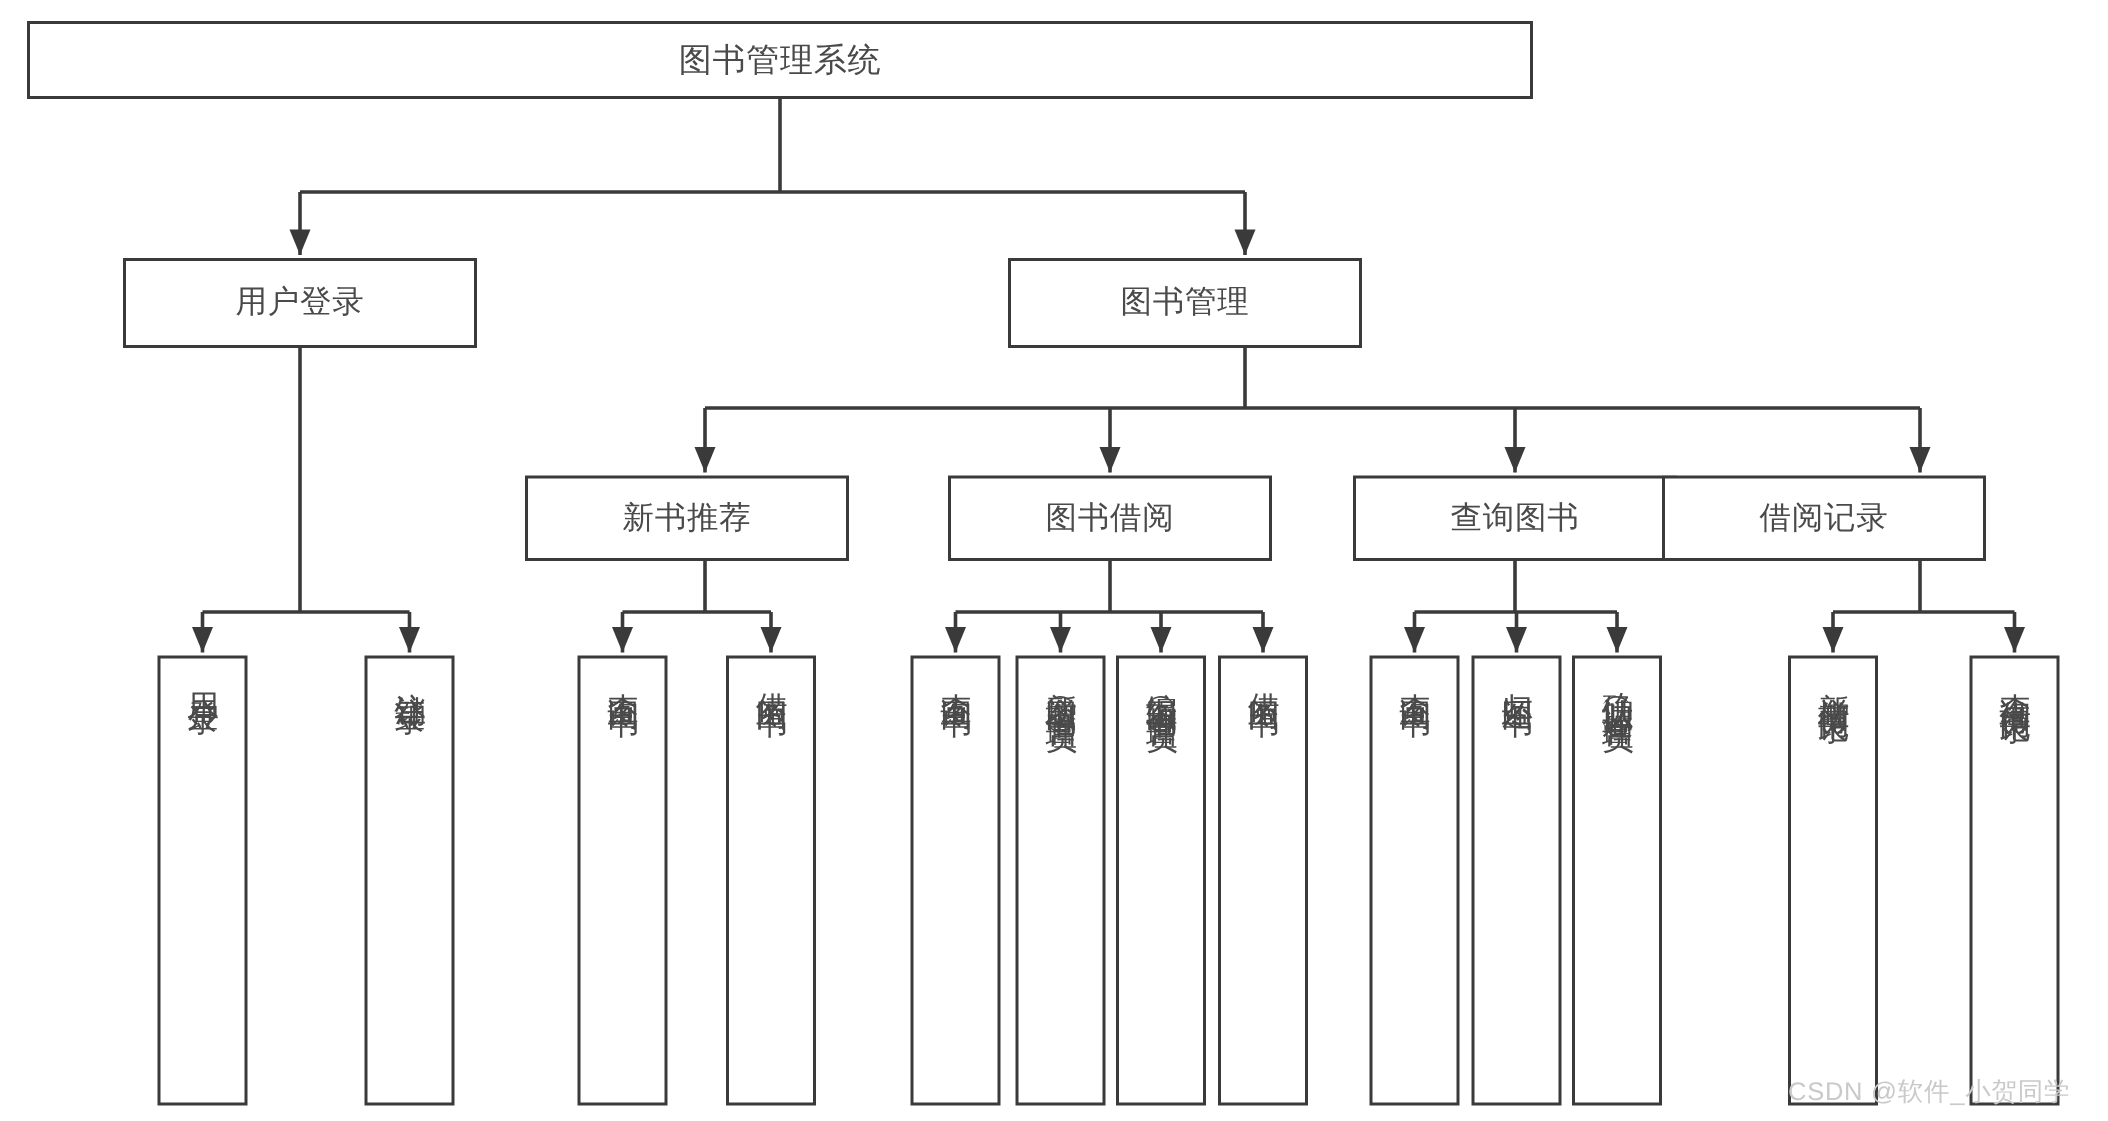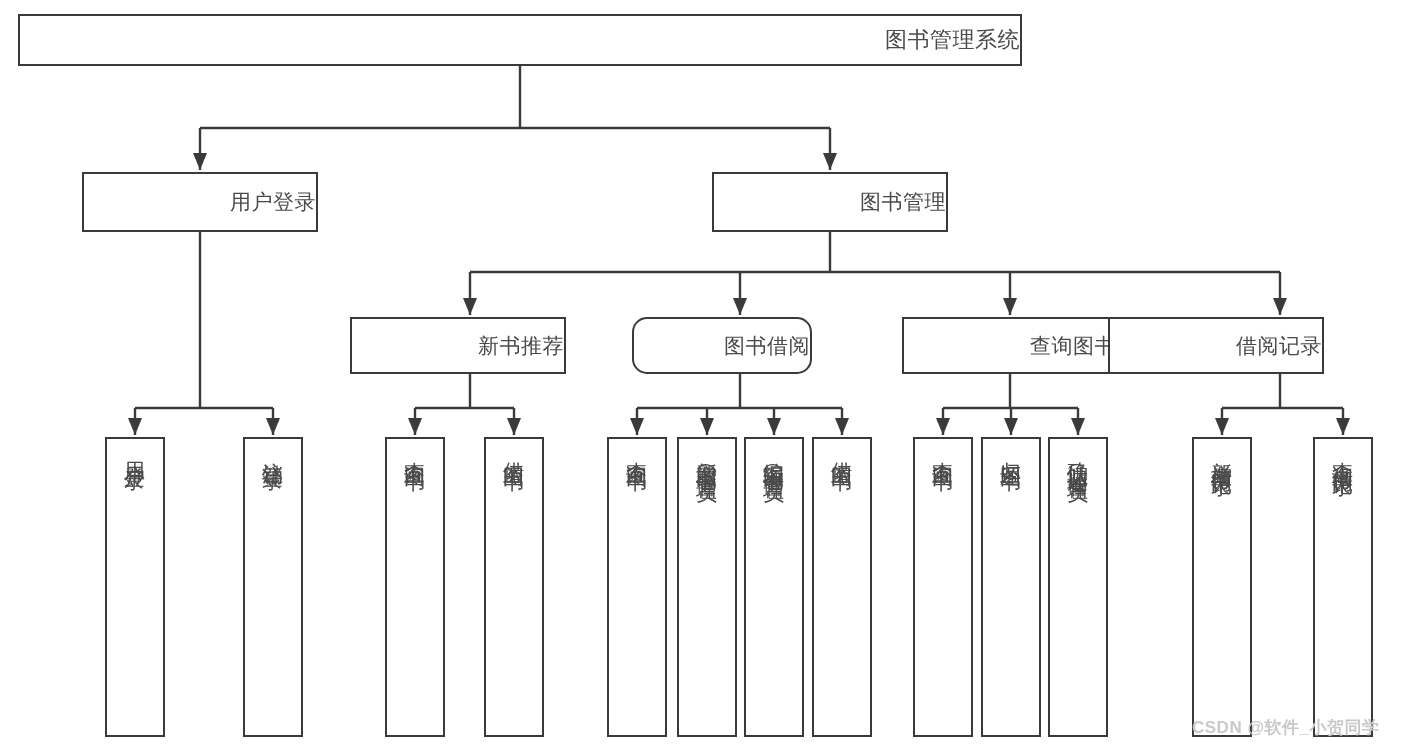--- a/index.html
+++ b/index.html
@@ -25,21 +25,21 @@
     height: 747px;
     pointer-events: none;
   }
   .node {
     position: absolute;
     box-sizing: border-box;
     background: #ffffff;
     border: 2px solid #3a3a3a;
     display: flex;
     align-items: center;
-    justify-content: flex-end;
+    justify-content: center;
     overflow: hidden;
   }
   .node-label {
     color: #4a4a4a;
     line-height: 1.12;
     text-align: center;
     white-space: pre;
   }
   .node.horizontal .node-label {
     font-size: 21px;
@@ -127,27 +127,27 @@
       <line x1="1343" y1="408" x2="1343" y2="435" stroke="#3a3a3a" stroke-width="2.4"></line>
       <polygon points="1336,418 1350,418 1343,435" fill="#3a3a3a"></polygon>
     </svg>
   <div id="nodes-layer">
       <div class="node horizontal root" style="left: 18px; top: 14px; width: 1004px; height: 52px;">
         <span class="node-label">图书管理系统</span>
       </div>
       <div class="node horizontal level2" style="left: 82px; top: 172px; width: 236px; height: 60px;">
         <span class="node-label">用户登录</span>
       </div>
-      <div class="node horizontal level2" style="left: 712px; top: 172px; width: 236px; height: 60px;">
+      <div class="node horizontal level2" style="left: 672px; top: 172px; width: 236px; height: 60px;">
         <span class="node-label">图书管理</span>
       </div>
       <div class="node horizontal level3" style="left: 350px; top: 317px; width: 216px; height: 57px;">
         <span class="node-label">新书推荐</span>
       </div>
-      <div class="node horizontal level3" style="left: 632px; top: 317px; width: 180px; height: 57px; border-radius: 15px;">
+      <div class="node horizontal level3" style="left: 632px; top: 317px; width: 216px; height: 57px;">
         <span class="node-label">图书借阅</span>
       </div>
       <div class="node horizontal level3" style="left: 902px; top: 317px; width: 216px; height: 57px;">
         <span class="node-label">查询图书</span>
       </div>
       <div class="node horizontal level3" style="left: 1108px; top: 317px; width: 216px; height: 57px;">
         <span class="node-label">借阅记录</span>
       </div>
       <div class="node vertical leaf" style="left: 105px; top: 437px; width: 60px; height: 300px;">
         <span class="node-label">用户登录</span>
@@ -182,14 +182,14 @@
       <div class="node vertical leaf" style="left: 1048px; top: 437px; width: 60px; height: 300px;">
         <span class="node-label">确认归还（管理员）</span>
       </div>
       <div class="node vertical leaf" style="left: 1192px; top: 437px; width: 60px; height: 300px;">
         <span class="node-label">新增借阅记录</span>
       </div>
       <div class="node vertical leaf" style="left: 1313px; top: 437px; width: 60px; height: 300px;">
         <span class="node-label">查询借阅记录</span>
       </div>
     </div>
-  <div class="watermark" style="left: 1192px; top: 716px; color: rgb(201, 201, 201); font-weight: bold;">CSDN @软件_小贺同学</div>
+  <div class="watermark" style="left: 1192px; top: 716px; color: rgb(201, 201, 201);">CSDN @软件_小贺同学</div>
 </div>
 
 </body></html>

